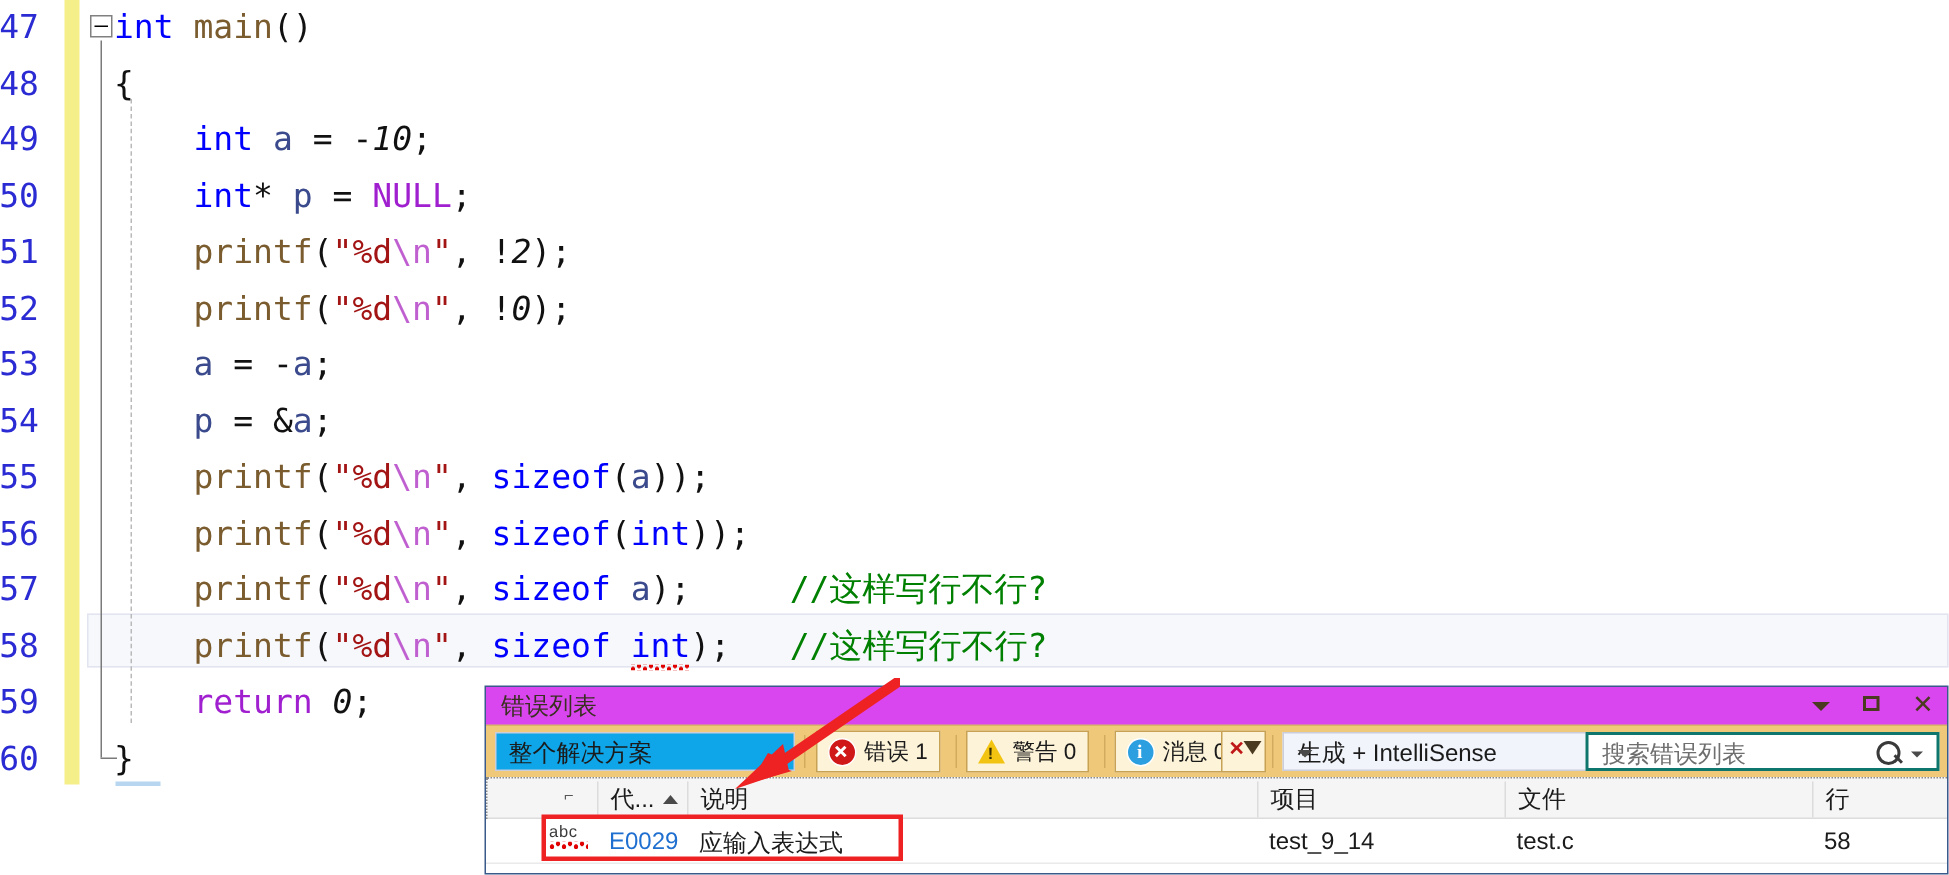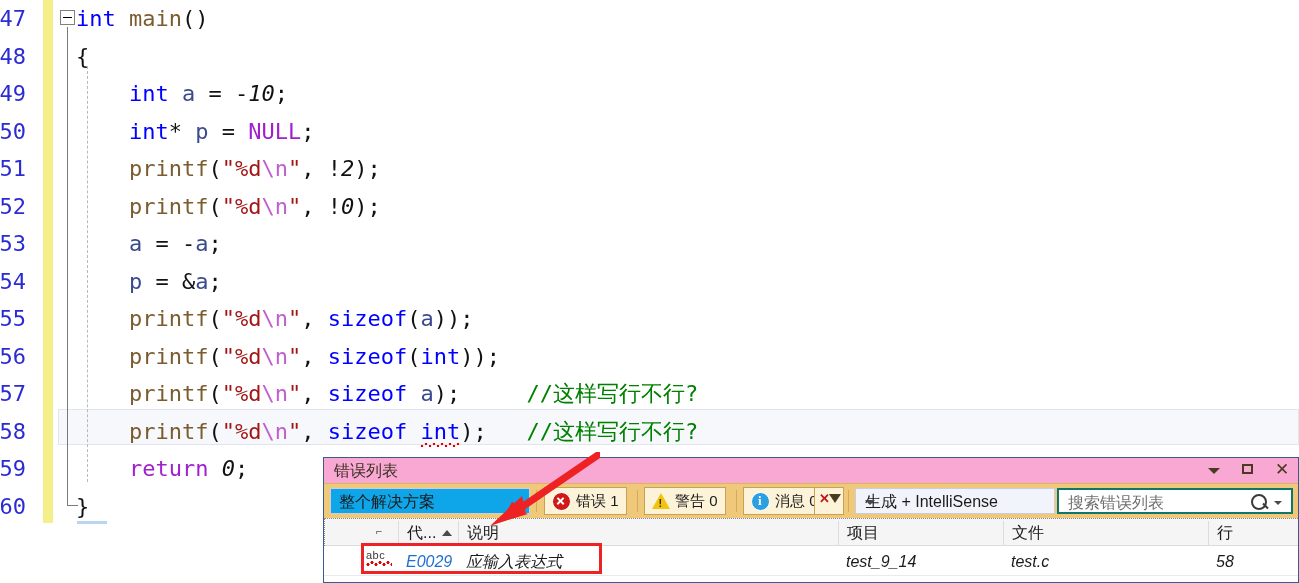--- a/index.html
+++ b/index.html
@@ -100,21 +100,21 @@
   #errpanel{
     position:absolute;
     left:323px; top:457px; width:976px; height:126px;
     background:#ffffff;
     border:1px solid #3b5a8c;
     box-sizing:border-box;
     font-family:"Liberation Sans", sans-serif;
   }
   .panel-title{
     position:absolute;left:0;top:0;right:0;height:26px;
-    background:#f9a8d4;
+    background:#d946ef;
     border-bottom:1px solid #d9b467;
     box-sizing:border-box;
   }
   .panel-title-text{
     position:absolute;left:10px;top:3px;
     font-size:16px;color:#3a3021;
   }
   .title-btns{
     position:absolute;right:6px;top:2px;
     display:flex;align-items:center;gap:14px;
@@ -197,21 +197,21 @@
   }
   .filter-btn .fx{
     position:absolute;left:4px;top:3px;font-size:13px;font-weight:bold;color:#c01818;
   }
   .filter-btn .ff{
     position:absolute;left:14px;top:6px;width:0;height:0;
     border-left:6px solid transparent;border-right:6px solid transparent;
     border-top:9px solid #4a3a20;
   }
   .build-combo{
-    position:absolute;top:4px;width:200px;height:26px;
+    position:absolute;top:4px;width:224px;height:26px;
     background:#f2f4fb;border:1px solid #c9cddc;box-sizing:border-box;
   }
   .build-combo span{
     position:absolute;left:9px;top:3px;font-size:16px;color:#1b1b1b;
   }
   .build-combo .cv{
     position:absolute;right:10px;top:11px;width:0;height:0;
     border-left:5px solid transparent;border-right:5px solid transparent;
     border-top:5px solid #4a4a4a;
   }
@@ -262,21 +262,21 @@
   }
   .grid-row{
     position:absolute;left:0;top:88px;right:0;height:30px;
     background:#ffffff;
     font-size:16px;color:#1b1b1b;
     border-bottom:1px solid #eaeaea;
     box-sizing:border-box;
   }
   .rcell{
     position:absolute;top:4px;height:24px;
-    display:flex;align-items:center;font-style:italic;
+    display:flex;align-items:center;
   }
   .abc-ico{
     position:absolute;left:42px;top:6px;width:28px;height:20px;
   }
   .abc-ico .abc-t{
     position:absolute;left:0;top:-3px;font-size:11px;color:#3a3a3a;letter-spacing:.5px;
   }
   .abc-ico .abc-w{
     position:absolute;left:0;top:9px;width:26px;height:5px;
     background-image:radial-gradient(circle at 2px 3.5px,#e10000 1.4px,transparent 1.7px),

